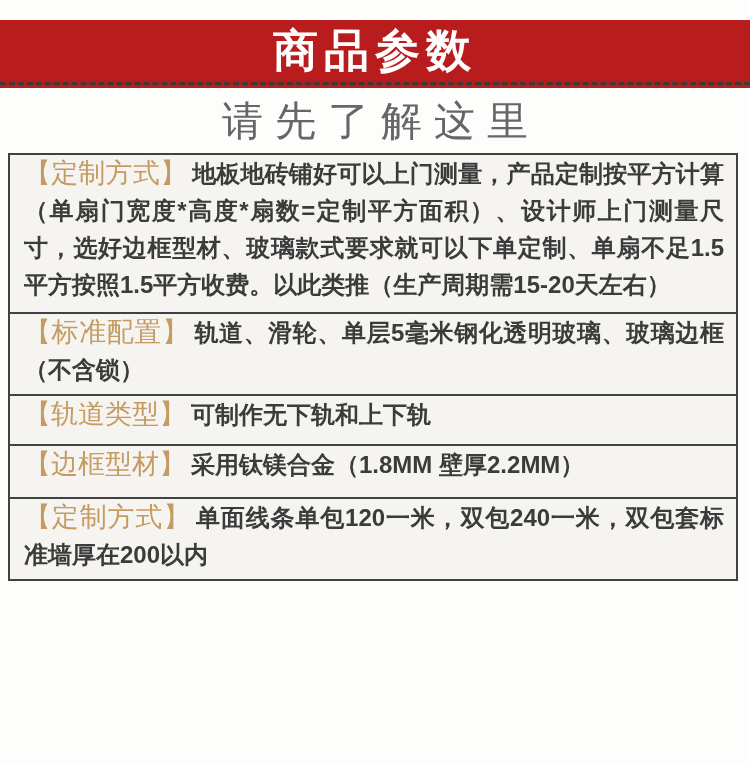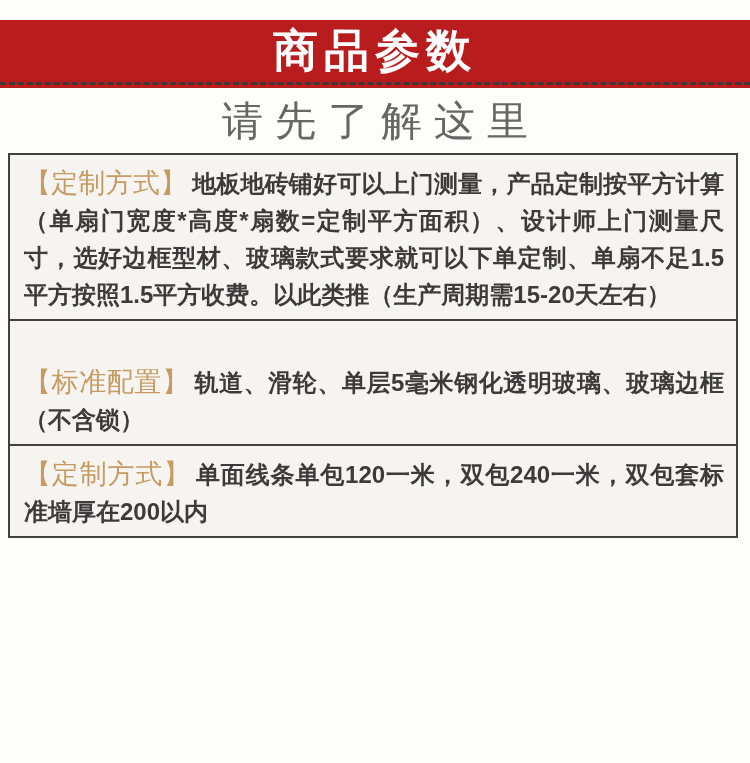--- a/index.html
+++ b/index.html
@@ -67,39 +67,39 @@
     top: 153px;
     left: 8px;
     width: 730px;
     border: 2px solid #414141;
     background: #f6f4f0;
     box-sizing: border-box;
   }
   .spec-section {
     box-sizing: border-box;
     border-bottom: 2px solid #414141;
-    padding: 10px 12px 6px 14px;
+    padding: 0 12px 6px 14px;
     font-size: 24px;
     line-height: 37px;
     font-weight: 700;
     color: #3b3b3b;
     text-align: justify;
   }
   .spec-section:last-child {
     border-bottom: none;
   }
   .spec-label {
     color: #c59b61;
     font-size: 27px;
     font-weight: 400;
     margin-right: 5px;
   }
   
   .spec-section:nth-child(1) { min-height: 159px; }
-  .spec-section:nth-child(2) { min-height: 55px; margin-top: 33px; }
+  .spec-section:nth-child(2) { min-height: 55px; }
   .spec-section:nth-child(3) { min-height: 50px; }
   .spec-section:nth-child(4) { min-height: 53px; }
   .spec-section:nth-child(5) { min-height: 79px; }
   .spec-section:nth-child(6) { min-height: 92px; }
   .spec-section:nth-child(7) { min-height: 96px; }
 </style>
 </head>
 <body>
 
 <div class="header-bar">
@@ -110,15 +110,21 @@
 <div class="subtitle">请先了解这里</div>
 
 <div class="spec-table">
   <div class="spec-section">
     <span class="spec-label">【定制方式】</span><span class="spec-text">地板地砖铺好可以上门测量，产品定制按平方计算（单扇门宽度*高度*扇数=定制平方面积）、设计师上门测量尺寸，选好边框型材、玻璃款式要求就可以下单定制、单扇不足1.5平方按照1.5平方收费。以此类推（生产周期需15-20天左右）</span>
   </div>
   <div class="spec-section">
     <span class="spec-label">【标准配置】</span><span class="spec-text">轨道、滑轮、单层5毫米钢化透明玻璃、玻璃边框（不含锁）</span>
   </div>
   <div class="spec-section">
+    <span class="spec-label">【轨道类型】</span><span class="spec-text">可制作无下轨和上下轨</span>
+  </div>
+  <div class="spec-section">
+    <span class="spec-label">【边框型材】</span><span class="spec-text">采用钛镁合金（1.8MM 壁厚2.2MM）</span>
+  </div>
+  <div class="spec-section">
     <span class="spec-label">【定制方式】</span><span class="spec-text">单面线条单包120一米，双包240一米，双包套标准墙厚在200以内</span>
   </div>
 </div>
 
 </body></html>

